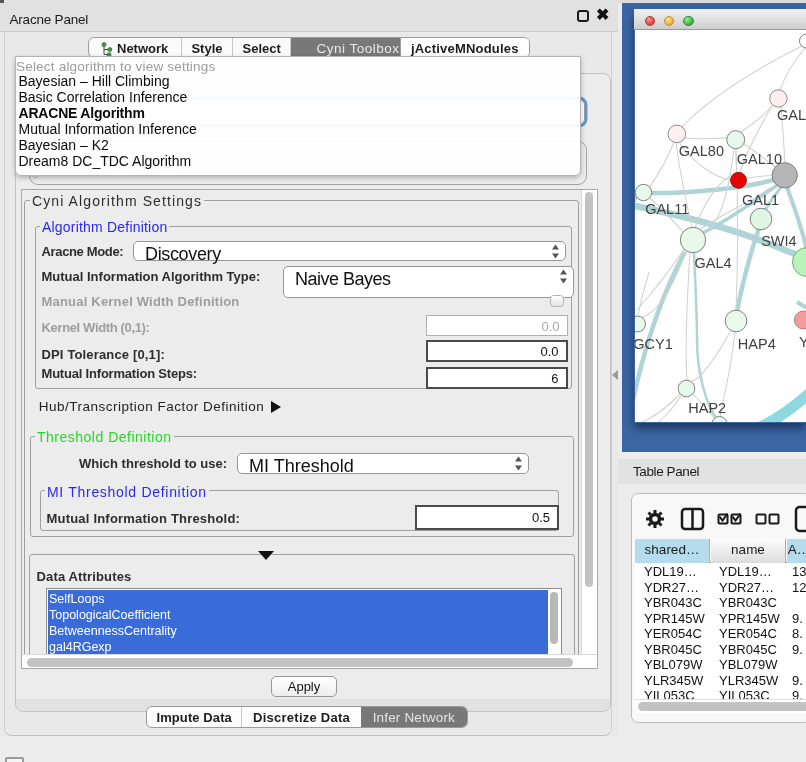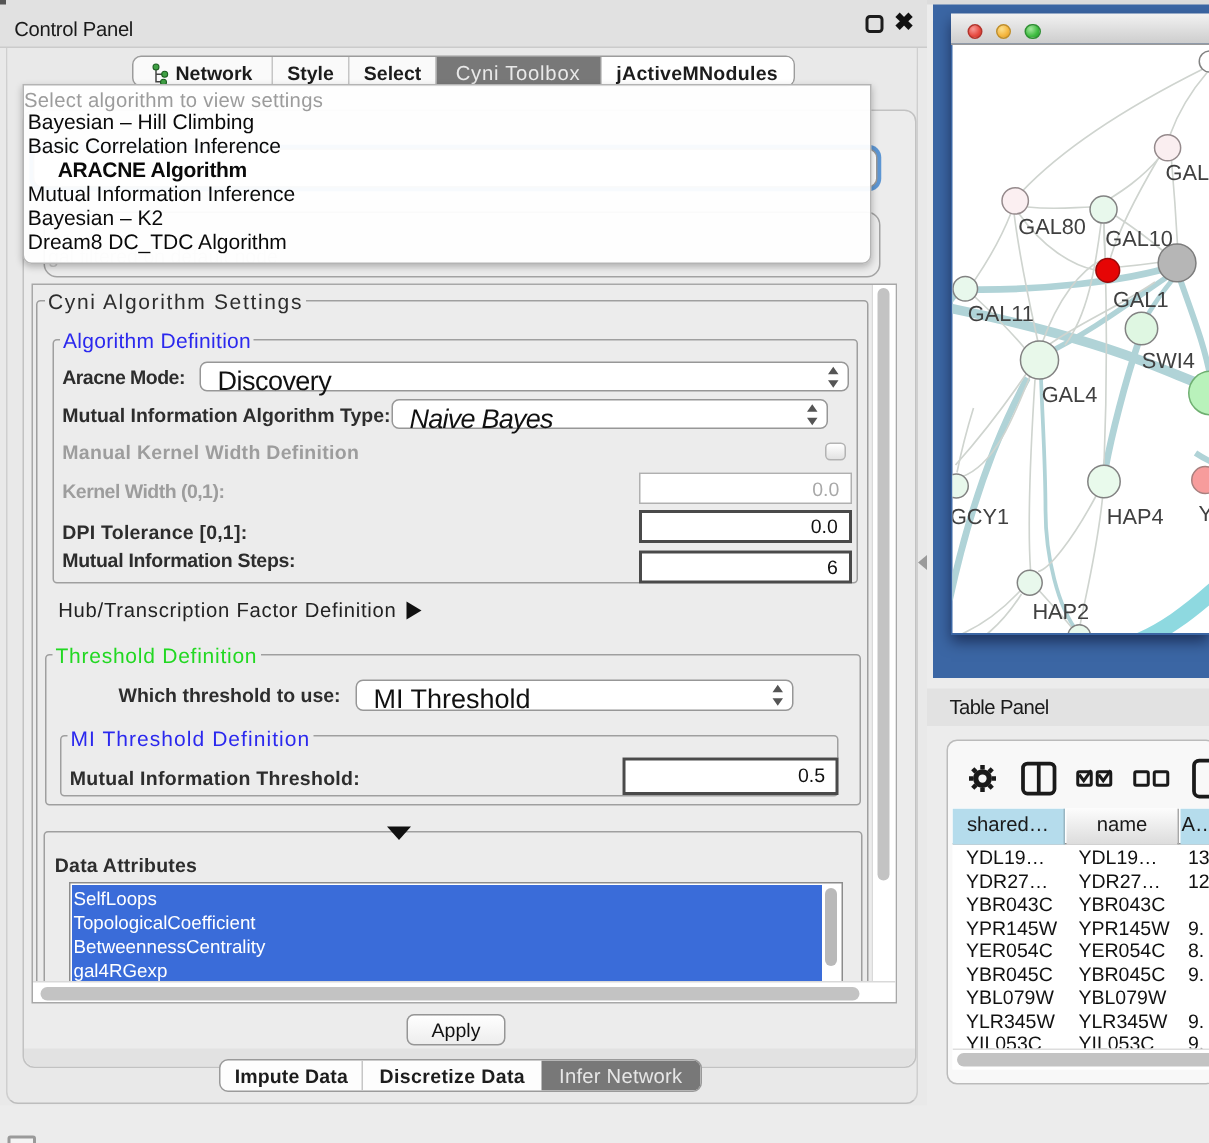--- a/index.html
+++ b/index.html
@@ -16,40 +16,40 @@
   .field { position:absolute; background:#fff; font-size:13px; color:#111; text-align:right; }
   .fval { position:absolute; right:7px; top:50%; transform:translateY(-50%); }
 </style>
 </head>
 <body>
 
 <div class="abs" style="left:0;top:0;width:4px;height:3px;background:#555;z-index:5;"></div>
 <div class="abs" id="dock" style="left:0;top:0;width:618px;height:737px;background:#e9e9e9;">
 
   <div class="abs" style="left:0;top:0;width:618px;height:32px;background:#e1e1e1;border-bottom:1px solid #cbcbcb;"></div>
-  <div class="abs" style="left:9.5px;top:11.5px;font-size:13.5px;letter-spacing:-0.2px;color:#1a1a1a;">Control Panel</div>
+  <div class="abs" style="left:9.5px;top:11.5px;font-size:13.5px;letter-spacing:-0.2px;color:#1a1a1a;">Aracne Panel</div>
 
   <div class="abs" style="left:577px;top:10px;width:12px;height:12px;border:2px solid #1c1c1c;border-radius:3px;"></div>
   <div class="abs" style="left:596px;top:4.5px;font-size:16px;font-weight:bold;color:#111;">✖</div>
 
   <div class="abs" style="left:4px;top:32px;width:608px;height:704px;border-left:1px solid #cfcfcf;border-right:1px solid #cfcfcf;border-bottom:1px solid #bdbdbd;border-radius:0 0 8px 8px;"></div>
 
   <div class="abs" id="toptabs" style="left:88px;top:37px;width:442px;height:21px;background:#fafafa;border:1px solid #9c9c9c;border-radius:6px;overflow:hidden;display:flex;">
     <div style="width:93px;border-right:1px solid #c6c6c6;position:relative;">
       <svg class="abs" style="left:12px;top:3px;" width="13" height="17" viewBox="0 0 13 17">
         <path d="M3 5 L3 13.5 L6.5 13.5 M3 8.5 L7 8.5" stroke="#444" stroke-width="1" fill="none"></path>
         <circle cx="3" cy="3.6" r="2" fill="#3fa044" stroke="#1c5e21" stroke-width="0.7"></circle>
         <circle cx="8.8" cy="8.5" r="2" fill="#3fa044" stroke="#1c5e21" stroke-width="0.7"></circle>
         <circle cx="8" cy="13.8" r="2" fill="#3fa044" stroke="#1c5e21" stroke-width="0.7"></circle>
       </svg>
       <span class="abs" style="left:28px;top:3px;font-size:13px;font-weight:bold;color:#1c1c1c;">Network</span>
     </div>
     <div style="width:52px;border-right:1px solid #c6c6c6;text-align:center;padding-top:3px;font-size:13px;font-weight:bold;color:#1c1c1c;">Style</div>
     <div style="width:58px;border-right:1px solid #c6c6c6;text-align:center;padding-top:3px;font-size:13px;font-weight:bold;color:#1c1c1c;">Select</div>
-    <div style="width:109px;background:#787878;text-align:center;padding-top:3px;font-size:13.5px;letter-spacing:0.5px;color:#e9e9e9;">Cyni Toolbox</div>
+    <div style="width:109px;background:#787878;text-align:right;padding-top:3px;font-size:13.5px;letter-spacing:0.5px;color:#e9e9e9;">Cyni Toolbox</div>
     <div style="width:130px;background:#fff;text-align:center;padding-top:3px;font-size:13px;font-weight:bold;letter-spacing:0.2px;color:#1c1c1c;border-left:1px solid #9c9c9c;">jActiveMNodules</div>
   </div>
 
   <div class="abs" style="left:15px;top:73px;width:596px;height:639px;background:#ececec;border:1px solid #c2c2c2;border-radius:8px;"></div>
 
   <div class="abs" style="left:22px;top:99px;width:563px;height:26px;background:#fff;border:1px solid #999;border-radius:6px;box-shadow:0 0 0 2.5px rgba(85,145,210,0.95);"></div>
 
   <div class="abs" style="left:29px;top:141px;width:558px;height:44px;border:1.5px solid #a2a2a2;border-radius:9px;"></div>
   <div class="abs" style="left:32px;top:163px;font-size:13px;color:#c4c4c4;">gal filtered on default node</div>
 
@@ -64,21 +64,21 @@
       <div class="gtitle" style="left:18px;top:29px;color:#2b28ee;font-size:14px;letter-spacing:0.2px;">Algorithm Definition</div>
 
       <div class="blab abs" style="left:19.5px;top:54px;">Aracne Mode:</div>
       <div class="combo" style="left:111px;top:51px;width:433px;height:20px;">
           <span class="ctext" style="letter-spacing:-0.35px;">Discovery</span>
         <svg class="arr" width="9" height="15" viewBox="0 0 9 15">
             <path d="M4.5 0.5 L8 5.5 L1 5.5 Z M4.5 14.5 L8 9.5 L1 9.5 Z" fill="#555"></path>
           </svg>
         </div>
       <div class="blab abs" style="left:19.5px;top:78.5px;letter-spacing:0;">Mutual Information Algorithm Type:</div>
-      <div class="combo" style="left:239px;top:76px;width:290.5px;height:20px;font-style:italic;">
+      <div class="combo" style="left:261px;top:76px;width:290.5px;height:32px;">
           <span class="ctext" style="letter-spacing:-0.5px;">Naive Bayes</span>
         <svg class="arr" width="9" height="15" viewBox="0 0 9 15">
             <path d="M4.5 0.5 L8 5.5 L1 5.5 Z M4.5 14.5 L8 9.5 L1 9.5 Z" fill="#555"></path>
           </svg>
         </div>
 
       <div class="blab abs gray" style="left:19.5px;top:103.5px;letter-spacing:0.2px;">Manual Kernel Width Definition</div>
       <div class="abs" style="left:528px;top:105px;width:13.5px;height:12px;border:1px solid #b3b3b3;border-radius:3.5px;background:linear-gradient(#fff,#e2e2e2);"></div>
 
       <div class="blab abs gray" style="left:19.5px;top:129.5px;">Kernel Width (0,1):</div>
@@ -149,21 +149,21 @@
 
 <div class="abs" style="left:612px;top:370px;width:0;height:0;border-right:6px solid #9a9a9a;border-top:5px solid transparent;border-bottom:5px solid transparent;"></div>
 
 <div class="abs" style="left:5px;top:757px;width:19px;height:12px;border:2px solid #9a9a9a;border-radius:2px;background:#f4f4f4;"></div>
 
 <div class="abs" id="popup" style="left:15px;top:56px;width:566px;height:120px;background:rgba(255,255,255,0.95);border:1px solid #b4b4b4;border-radius:0 0 6px 6px;box-shadow:0 2px 5px rgba(0,0,0,0.25);">
   <div style="text-align:left;font-size:13.5px;letter-spacing:0.2px;color:#9c9c9c;padding-top:2px;">Select algorithm to view settings</div>
   <div style="font-size:14px;color:#0a0a0a;line-height:15.9px;padding-left:2.5px;padding-top:0px;">
     Bayesian – Hill Climbing<br>
     Basic Correlation Inference<br>
-    <b style="letter-spacing:-0.2px;margin-left:20px;">ARACNE Algorithm</b><br>
+    <b style="letter-spacing:-0.2px;">ARACNE Algorithm</b><br>
     Mutual Information Inference<br>
     Bayesian – K2<br>
     Dream8 DC_TDC Algorithm
   </div>
 </div>
 
 <div class="abs" id="desktop" style="left:622px;top:0;width:184px;height:452px;background:#3b66a4;">
   <div class="abs" style="left:-4px;top:0;width:188px;height:2.5px;background:#dcdcdc;"></div>
 
   <div class="abs" style="left:12px;top:9px;width:172px;height:414px;box-shadow:0 5px 9px rgba(0,0,25,0.5);">

